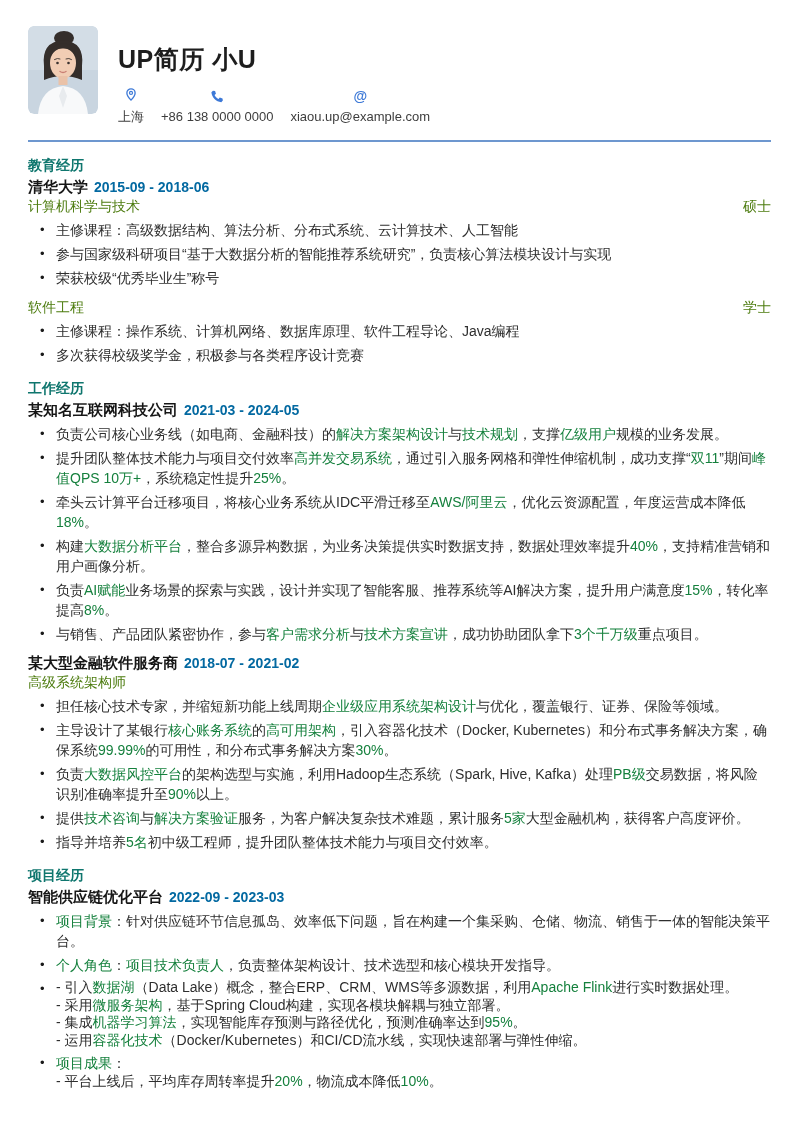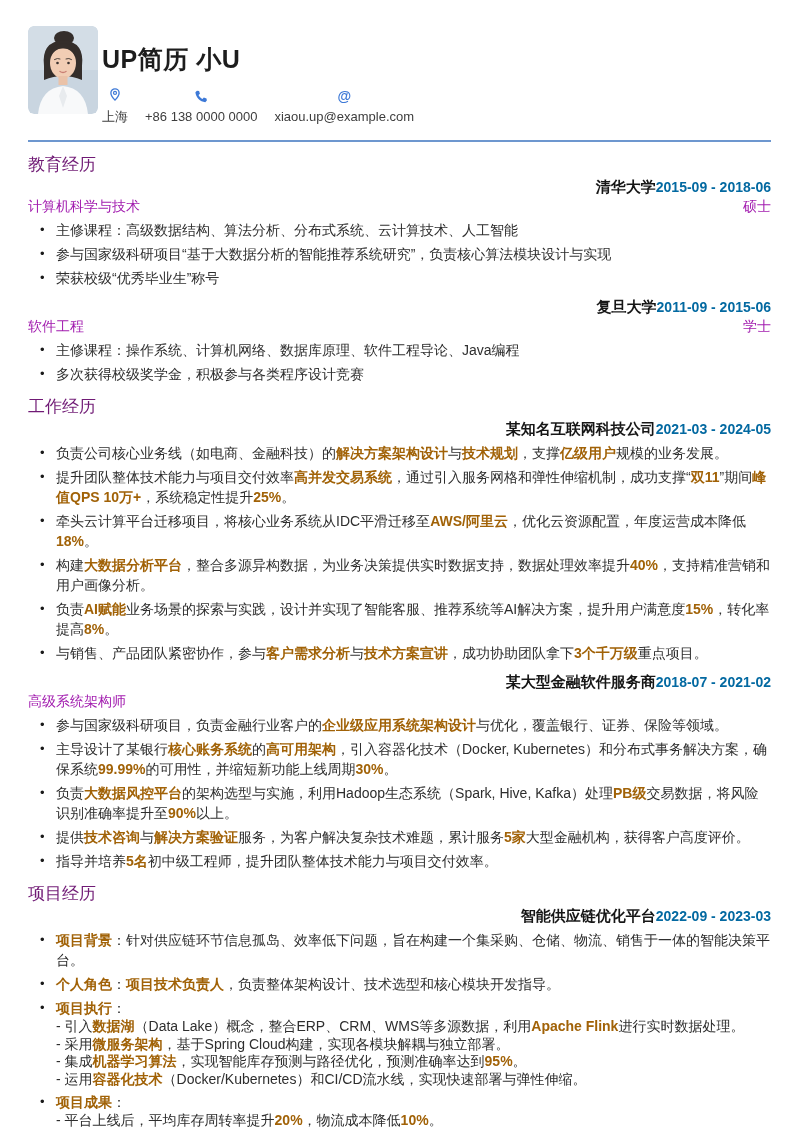--- a/index.html
+++ b/index.html
@@ -1,42 +1,42 @@
 <!DOCTYPE html>
 <html><head>
 <meta charset="utf-8">
 <style>
   html,body{margin:0;padding:0;background:#ffffff;}
   body{width:799px;height:1130px;overflow:hidden;
        font-family:"Liberation Sans","DejaVu Sans",sans-serif;color:#2e2e2e;}
   .page{padding:26px 28px 0 28px;box-sizing:border-box;width:799px;}
 
   
-  .hdr{display:flex;gap:4px;}
+  .hdr{display:flex;gap:20px;}
   .photo{flex:none;border-radius:6px;display:block;}
   .hinfo{flex:1;min-width:0;}
   .name{font-size:25px;font-weight:700;color:#1d1d1d;margin:17px 0 0 0;letter-spacing:.5px;}
   .contacts{margin-top:11px;display:flex;align-items:center;gap:17px;font-size:13px;color:#3d3d3d;}
   .citem{display:inline-flex;align-items:center;gap:6px;flex-direction:column;}
   .at-glyph{color:#3d79d7;font-weight:700;font-size:14px;line-height:1;}
   .divider{border-bottom:2px solid #6d97cf;margin-top:14px;}
 
   
   .sec{margin-top:13px;}
-  .sec-title{color:#701a75;font-size:17px;font-weight:400;line-height:20px;margin-bottom:3px;}
+  .sec-title{color:#0f766e;font-size:14px;font-weight:700;line-height:20px;margin-bottom:3px;}
   .entry + .entry{margin-top:10px;}
-  .ehead{display:flex;justify-content:flex-end;align-items:baseline;line-height:18px;}
+  .ehead{display:flex;justify-content:flex-start;align-items:baseline;line-height:18px;gap:6px;}
   .ename{font-size:15px;font-weight:700;color:#161616;}
   .edate{font-size:14px;font-weight:700;color:#0369a1;white-space:nowrap;}
-  .esub{display:flex;justify-content:space-between;font-size:14px;color:#a21caf;line-height:18px;margin-top:1px;}
+  .esub{display:flex;justify-content:space-between;font-size:14px;color:#4d7c0f;line-height:18px;margin-top:1px;}
   .blist{list-style:none;margin:5px 0 0 0;padding:0 0 0 12px;}
   .bitem{display:flex;margin:0 0 4px 0;}
   .bdot{flex:none;width:16px;font-size:13px;line-height:20px;color:#1a1a1a;}
   .btext{flex:1;min-width:0;font-size:14px;line-height:20px;color:#2e2e2e;}
-  .btext b{font-weight:700;color:#a16207;}
+  .btext b{font-weight:400;color:#15803d;}
   .subline{font-size:14px;line-height:17.5px;}
 </style>
 </head>
 <body>
 
 <div class="page">
 
   <div class="hdr">
     <svg class="photo" width="70" height="88" viewBox="0 0 70 88" aria-hidden="true">
       <defs>
@@ -114,24 +114,20 @@
             </li>
             <li class="bitem">
               <span class="bdot">•</span>
               <div class="btext">
                 <div class="bline"><span>荣获校级“优秀毕业生”称号</span></div>
               </div>
             </li>
           </ul>
         </div>
         <div class="entry">
-          <div class="ehead">
-            <span class="ename">复旦大学</span>
-            <span class="edate">2011-09 - 2015-06</span>
-          </div>
           <div class="esub">
             <span>软件工程</span>
             <span>学士</span>
           </div>
           <ul class="blist">
             <li class="bitem">
               <span class="bdot">•</span>
               <div class="btext">
                 <div class="bline"><span>主修课程：操作系统、计算机网络、数据库原理、软件工程导论、Java编程</span></div>
               </div>
@@ -197,27 +193,27 @@
             <span class="edate">2018-07 - 2021-02</span>
           </div>
           <div class="esub">
             <span>高级系统架构师</span>
             <span></span>
           </div>
           <ul class="blist">
             <li class="bitem">
               <span class="bdot">•</span>
               <div class="btext">
-                <div class="bline"><span>参与国家级科研项目，负责金融行业客户的</span><b>企业级应用系统架构设计</b><span>与优化，覆盖银行、证券、保险等领域。</span></div>
-              </div>
-            </li>
-            <li class="bitem">
-              <span class="bdot">•</span>
-              <div class="btext">
-                <div class="bline"><span>主导设计了某银行</span><b>核心账务系统</b><span>的</span><b>高可用架构</b><span>，引入容器化技术（Docker, Kubernetes）和分布式事务解决方案，确保系统</span><b>99.99%</b><span>的可用性，并缩短新功能上线周期</span><b>30%</b><span>。</span></div>
+                <div class="bline"><span>担任核心技术专家，并缩短新功能上线周期</span><b>企业级应用系统架构设计</b><span>与优化，覆盖银行、证券、保险等领域。</span></div>
+              </div>
+            </li>
+            <li class="bitem">
+              <span class="bdot">•</span>
+              <div class="btext">
+                <div class="bline"><span>主导设计了某银行</span><b>核心账务系统</b><span>的</span><b>高可用架构</b><span>，引入容器化技术（Docker, Kubernetes）和分布式事务解决方案，确保系统</span><b>99.99%</b><span>的可用性，和分布式事务解决方案</span><b>30%</b><span>。</span></div>
               </div>
             </li>
             <li class="bitem">
               <span class="bdot">•</span>
               <div class="btext">
                 <div class="bline"><span>负责</span><b>大数据风控平台</b><span>的架构选型与实施，利用Hadoop生态系统（Spark, Hive, Kafka）处理</span><b>PB级</b><span>交易数据，将风险识别准确率提升至</span><b>90%</b><span>以上。</span></div>
               </div>
             </li>
             <li class="bitem">
               <span class="bdot">•</span>
@@ -250,21 +246,20 @@
             </li>
             <li class="bitem">
               <span class="bdot">•</span>
               <div class="btext">
                 <div class="bline"><b>个人角色</b><span>：</span><b>项目技术负责人</b><span>，负责整体架构设计、技术选型和核心模块开发指导。</span></div>
               </div>
             </li>
             <li class="bitem">
               <span class="bdot">•</span>
               <div class="btext">
-                <div class="bline"><b>项目执行</b><span>：</span></div>
                 <div class="subline"><span>- 引入</span><b>数据湖</b><span>（Data Lake）概念，整合ERP、CRM、WMS等多源数据，利用</span><b>Apache Flink</b><span>进行实时数据处理。</span></div>
                 <div class="subline"><span>- 采用</span><b>微服务架构</b><span>，基于Spring Cloud构建，实现各模块解耦与独立部署。</span></div>
                 <div class="subline"><span>- 集成</span><b>机器学习算法</b><span>，实现智能库存预测与路径优化，预测准确率达到</span><b>95%</b><span>。</span></div>
                 <div class="subline"><span>- 运用</span><b>容器化技术</b><span>（Docker/Kubernetes）和CI/CD流水线，实现快速部署与弹性伸缩。</span></div>
               </div>
             </li>
             <li class="bitem">
               <span class="bdot">•</span>
               <div class="btext">
                 <div class="bline"><b>项目成果</b><span>：</span></div>

